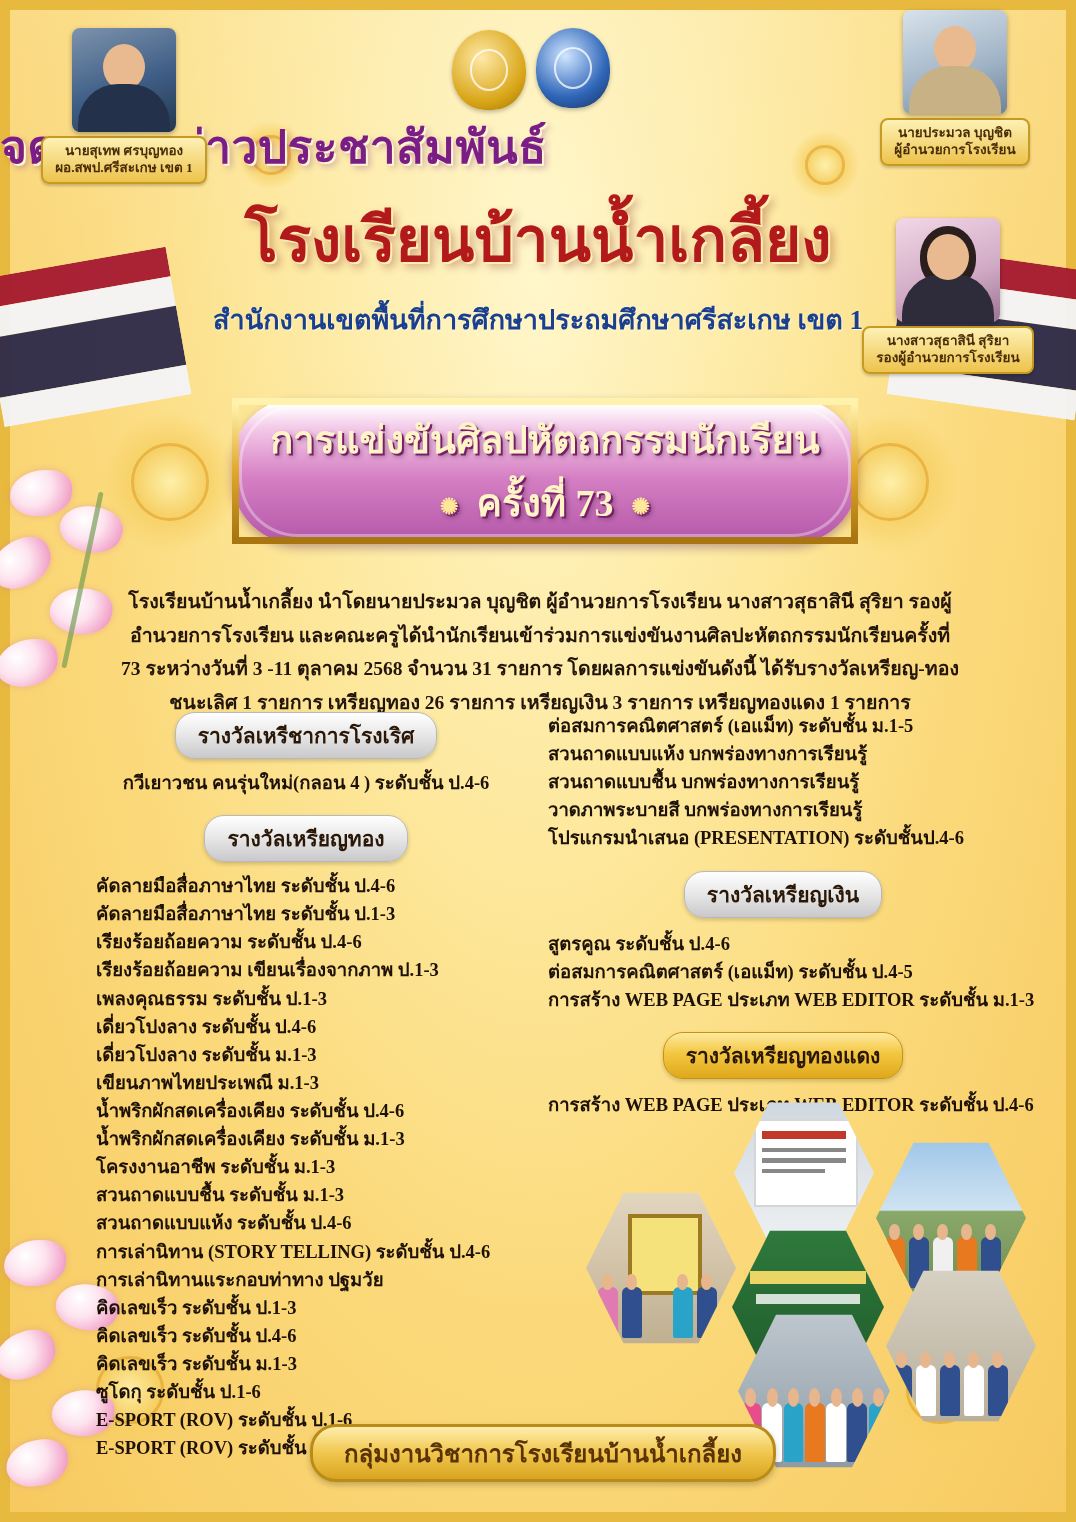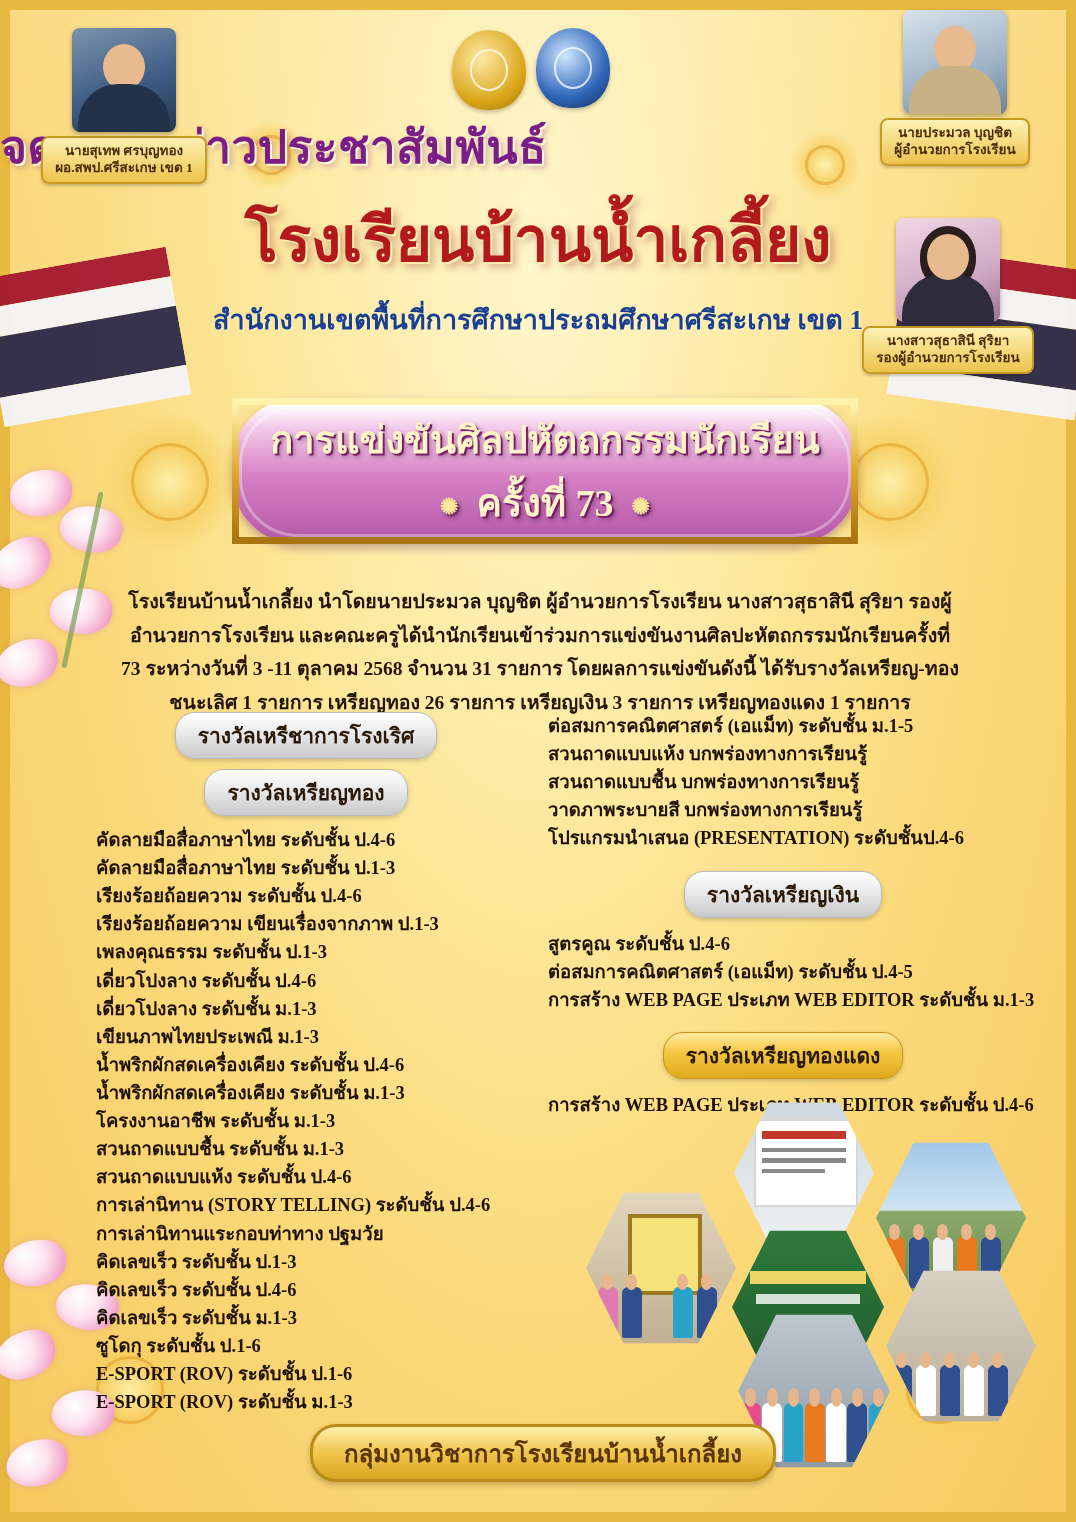--- a/index.html
+++ b/index.html
@@ -259,20 +259,23 @@
   <div class="b1">การแข่งขันศิลปหัตถกรรมนักเรียน</div>
   <div class="b2">
     <span class="dots">✺</span><span>ครั้งที่ 73</span><span class="dots">✺</span>
   </div>
 </div>
 
 <div class="intro">โรงเรียนบ้านน้ำเกลี้ยง นำโดยนายประมวล บุญชิต ผู้อำนวยการโรงเรียน นางสาวสุธาสินี สุริยา รองผู้อำนวยการโรงเรียน และคณะครูได้นำนักเรียนเข้าร่วมการแข่งขันงานศิลปะหัตถกรรมนักเรียนครั้งที่ 73 ระหว่างวันที่ 3 -11 ตุลาคม 2568 จำนวน 31 รายการ โดยผลการแข่งขันดังนี้ ได้รับรางวัลเหรียญ-ทอง ชนะเลิศ 1 รายการ เหรียญทอง 26 รายการ เหรียญเงิน 3 รายการ เหรียญทองแดง 1 รายการ</div>
 
 <div class="colL">
   <div class="pill">รางวัลเหรีชาการโรงเริศ</div>
+  <ul class="items center">
+    <li>กวีเยาวชน คนรุ่นใหม่(กลอน 4 ) ระดับชั้น ป.4-6</li>
+  </ul>
 
   <div class="pill">รางวัลเหรียญทอง</div>
   <ul class="items">
     <li>คัดลายมือสื่อภาษาไทย ระดับชั้น ป.4-6</li>
     <li>คัดลายมือสื่อภาษาไทย ระดับชั้น ป.1-3</li>
     <li>เรียงร้อยถ้อยความ ระดับชั้น ป.4-6</li>
     <li>เรียงร้อยถ้อยความ เขียนเรื่องจากภาพ ป.1-3</li>
     <li>เพลงคุณธรรม ระดับชั้น ป.1-3</li>
     <li>เดี่ยวโปงลาง ระดับชั้น ป.4-6</li>
     <li>เดี่ยวโปงลาง ระดับชั้น ม.1-3</li>

